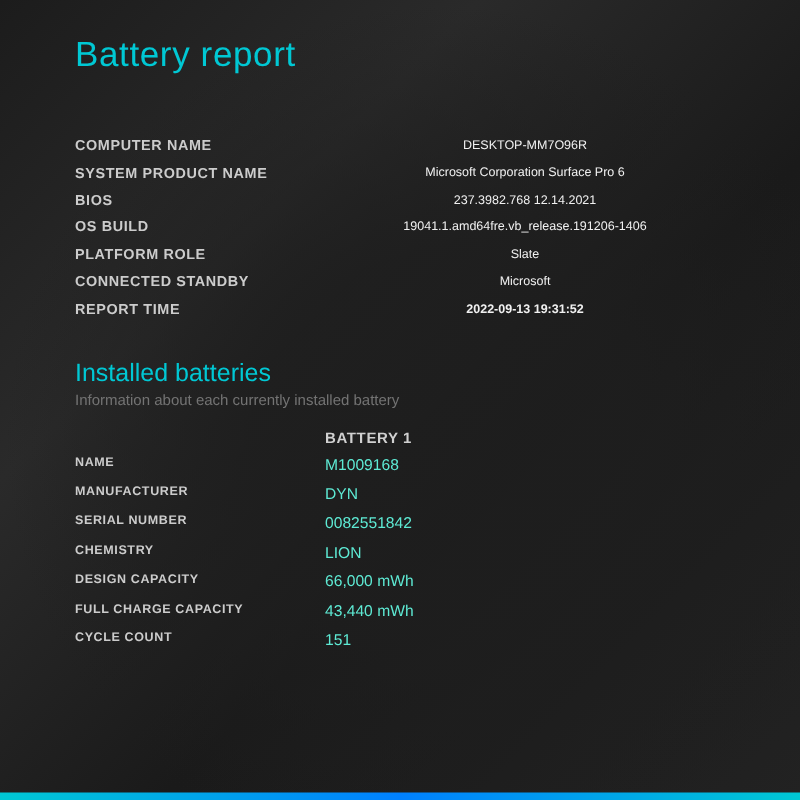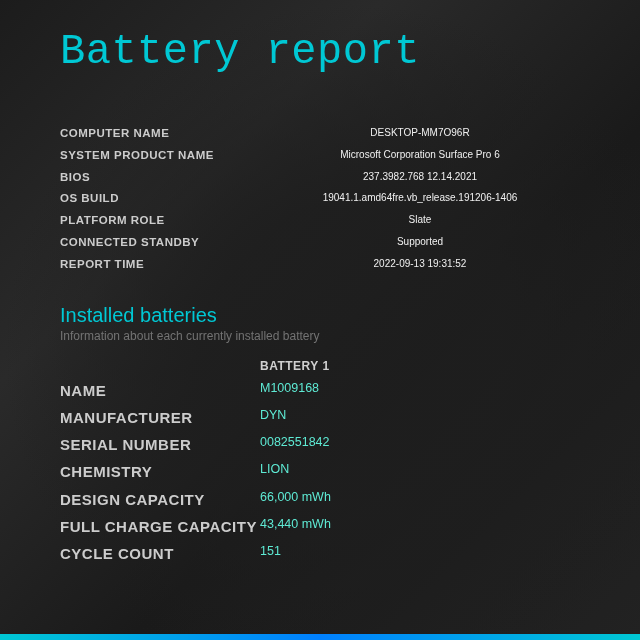--- a/index.html
+++ b/index.html
@@ -30,26 +30,25 @@
     }
 
     .content {
       position: relative;
       z-index: 2;
       padding: 28px 60px 20px 60px;
       color: #e0e0e0;
     }
 
     .page-title {
-      font-size: 42px;
+      font-size: 28px;
       font-weight: 300;
       color: #00c8d4;
       margin-bottom: 22px;
       letter-spacing: 0.5px;
-      font-family: Liberation Mono, monospace;
     }
 
     .info-table {
       width: 100%;
       border-collapse: collapse;
       margin-bottom: 10px;
       margin-top: 47px;
     }
 
     .info-table tr td {
@@ -106,21 +105,21 @@
     .battery-table tr td {
       padding: 2px 0;
       font-size: 12.5px;
       vertical-align: top;
       line-height: 1.55;
     }
 
     .battery-table tr td:first-child {
       color: #cccccc;
       font-weight: 600;
-      font-size: 15px;
+      font-size: 10px;
       letter-spacing: 0.5px;
       width: 200px;
       text-transform: uppercase;
     }
 
     .battery-table tr td:last-child {
       color: #5eead4;
       font-size: 12.5px;
     }
 
@@ -161,25 +160,25 @@
         <tr>
           <td>OS BUILD</td>
           <td>19041.1.amd64fre.vb_release.191206-1406</td>
         </tr>
         <tr>
           <td>PLATFORM ROLE</td>
           <td>Slate</td>
         </tr>
         <tr>
           <td>CONNECTED STANDBY</td>
-          <td>Supported</td>
+          <td>Microsoft</td>
         </tr>
         <tr>
           <td>REPORT TIME</td>
-          <td style="font-weight: 400;">2022-09-13   19:31:52</td>
+          <td style="font-weight: 700;">2022-09-13   19:31:52</td>
         </tr>
       </tbody>
   </table>
 
   <div class="section-title">Installed batteries</div>
   <div class="section-subtitle">Information about each currently installed battery</div>
 
   <div class="battery-header">BATTERY 1</div>
 
   <table class="battery-table">

